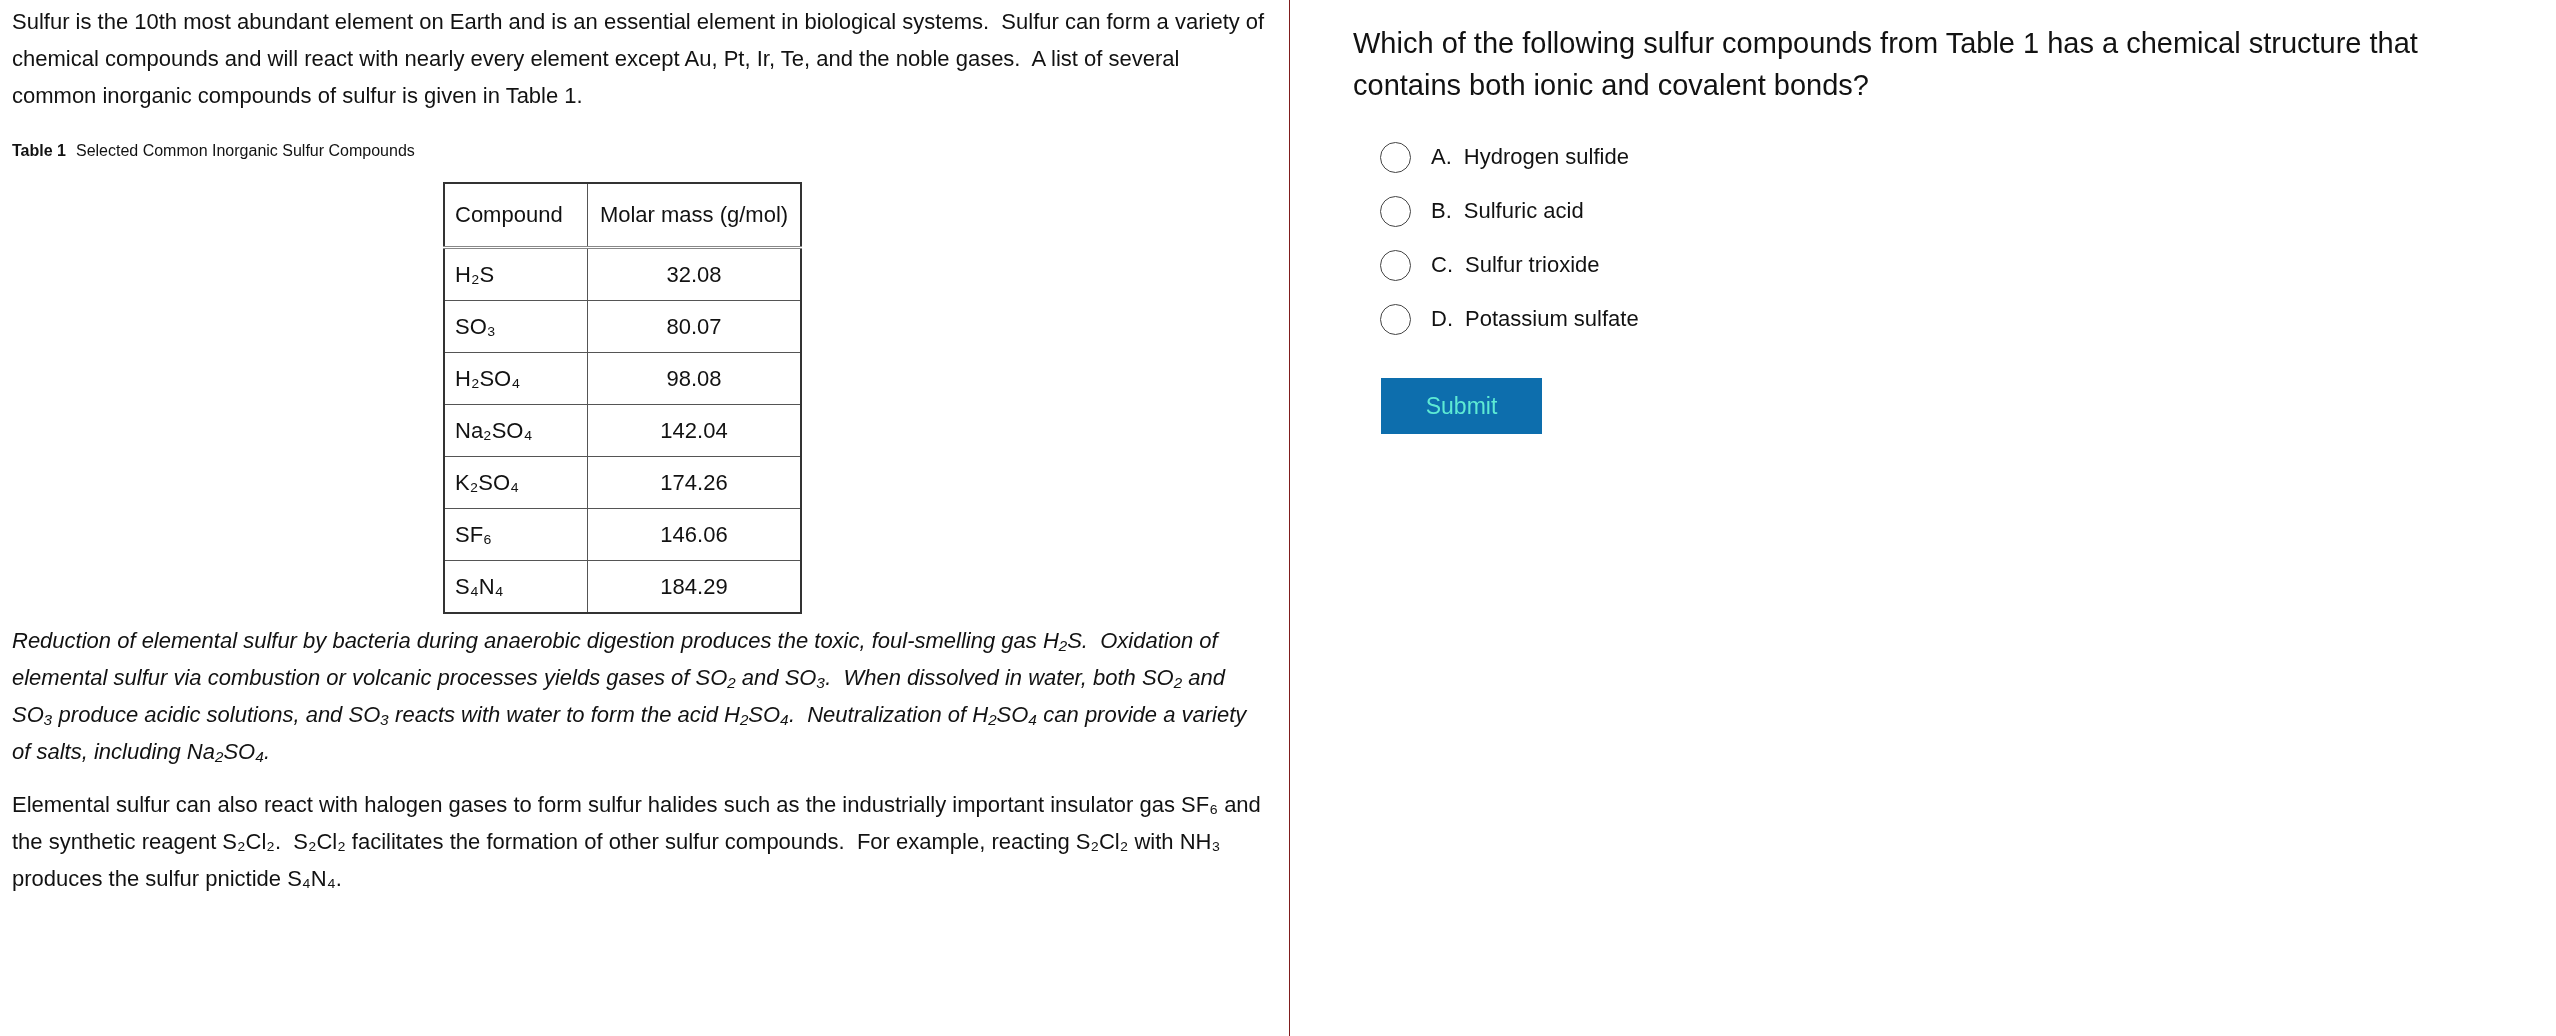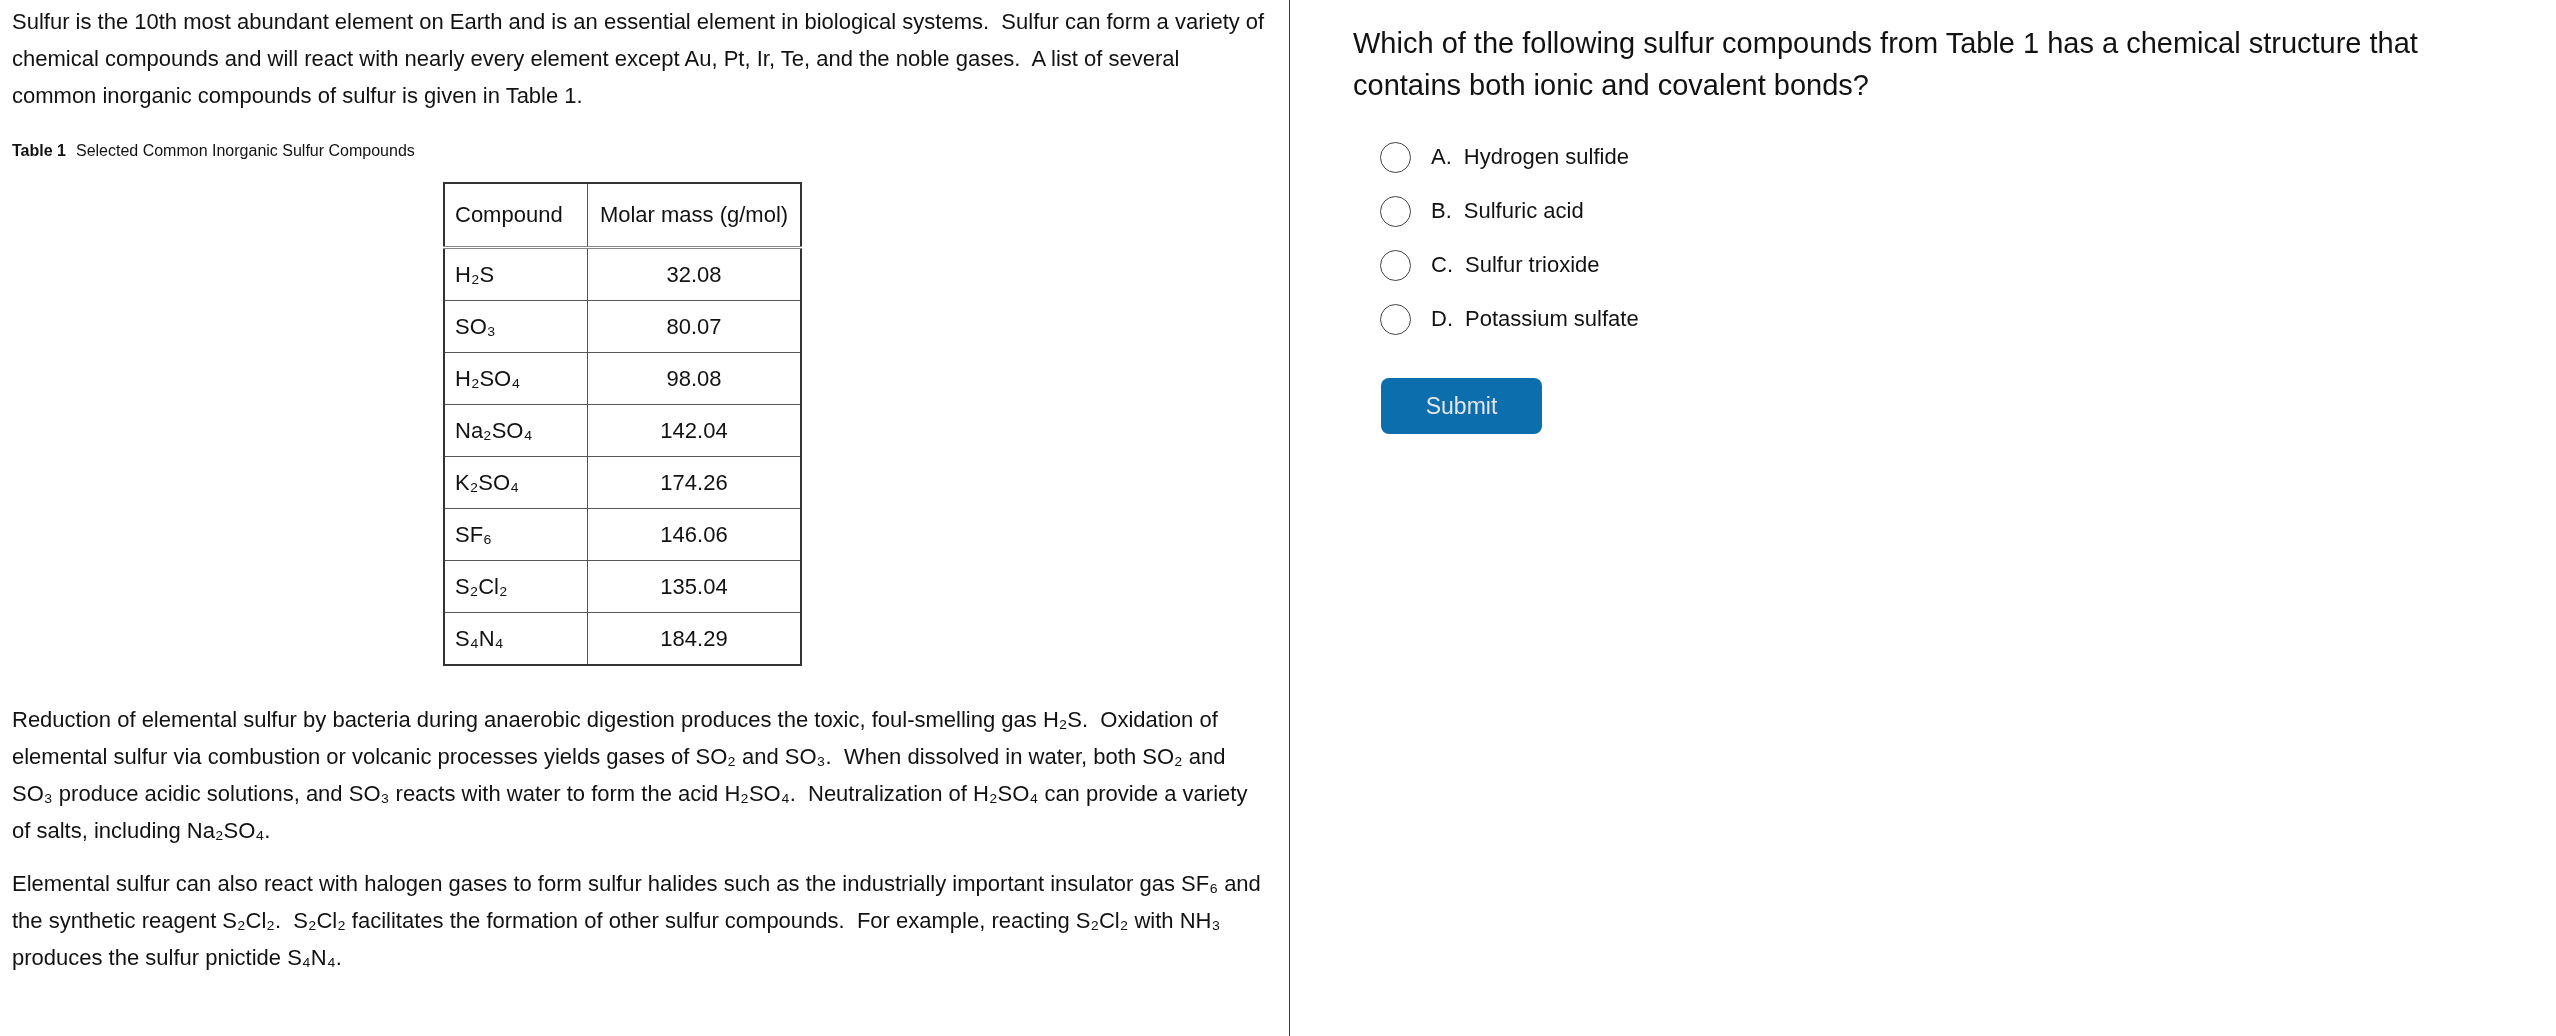--- a/index.html
+++ b/index.html
@@ -14,21 +14,21 @@
   .passage-pane {
     box-sizing:border-box;
     width:1290px; height:1036px;
     border-right:1px solid #7f1d1d;
     padding:3px 22px 0 12px;
   }
   .para {
     margin:0; font-size:22px; line-height:37px;
     white-space:pre-wrap;
   }
-  .para.p2 { margin-top:35px; }
+  .para.p2 { margin-top:8px;font-style:italic; }
   .para.p3 { margin-top:16px; }
   .table-caption { margin:24px 0 0 0; font-size:16px; line-height:26px; }
   .table-caption .cap-label { font-weight:bold; }
   .table-caption .cap-text { margin-left:10px; }
 
   table.compound-table {
     border-collapse:collapse;
     margin:18px 0 0 431px;
     border:2px solid #333333;
     font-size:22px;
@@ -65,22 +65,22 @@
     border:1.5px solid #444444; border-radius:50%;
     background:#ffffff; cursor:pointer; flex:0 0 auto;
   }
   .option-letter { margin-left:20px; font-size:22px; }
   .option-label  { margin-left:12px; font-size:22px; }
 
   .submit-btn {
     display:block;
     margin:32px 0 0 44px;
     width:161px; height:56px;
-    background:#0d6ead; color:#e5e5e5;
-    border:none; border-radius:8px;
+    background:#0d6ead; color:#5eead4;
+    border:none; border-radius:0;
     font-family:"Liberation Sans","DejaVu Sans",sans-serif;
     font-size:23px; cursor:pointer;
   }
 </style>
 </head>
 <body>
 
 <div class="layout">
 
   <div class="passage-pane">
@@ -116,24 +116,20 @@
         </tr>
         <tr>
           <td class="cell-compound">K₂SO₄</td>
           <td class="cell-mass">174.26</td>
         </tr>
         <tr>
           <td class="cell-compound">SF₆</td>
           <td class="cell-mass">146.06</td>
         </tr>
         <tr>
-          <td class="cell-compound">S₂Cl₂</td>
-          <td class="cell-mass">135.04</td>
-        </tr>
-        <tr>
           <td class="cell-compound">S₄N₄</td>
           <td class="cell-mass">184.29</td>
         </tr>
       </tbody>
     </table>
 
     <p class="para p2">Reduction of elemental sulfur by bacteria during anaerobic digestion produces the toxic, foul-smelling gas H₂S.  Oxidation of elemental sulfur via combustion or volcanic processes yields gases of SO₂ and SO₃.  When dissolved in water, both SO₂ and SO₃ produce acidic solutions, and SO₃ reacts with water to form the acid H₂SO₄.  Neutralization of H₂SO₄ can provide a variety of salts, including Na₂SO₄.</p>
     <p class="para p3">Elemental sulfur can also react with halogen gases to form sulfur halides such as the industrially important insulator gas SF₆ and the synthetic reagent S₂Cl₂.  S₂Cl₂ facilitates the formation of other sulfur compounds.  For example, reacting S₂Cl₂ with NH₃ produces the sulfur pnictide S₄N₄.</p>
   </div>
 

